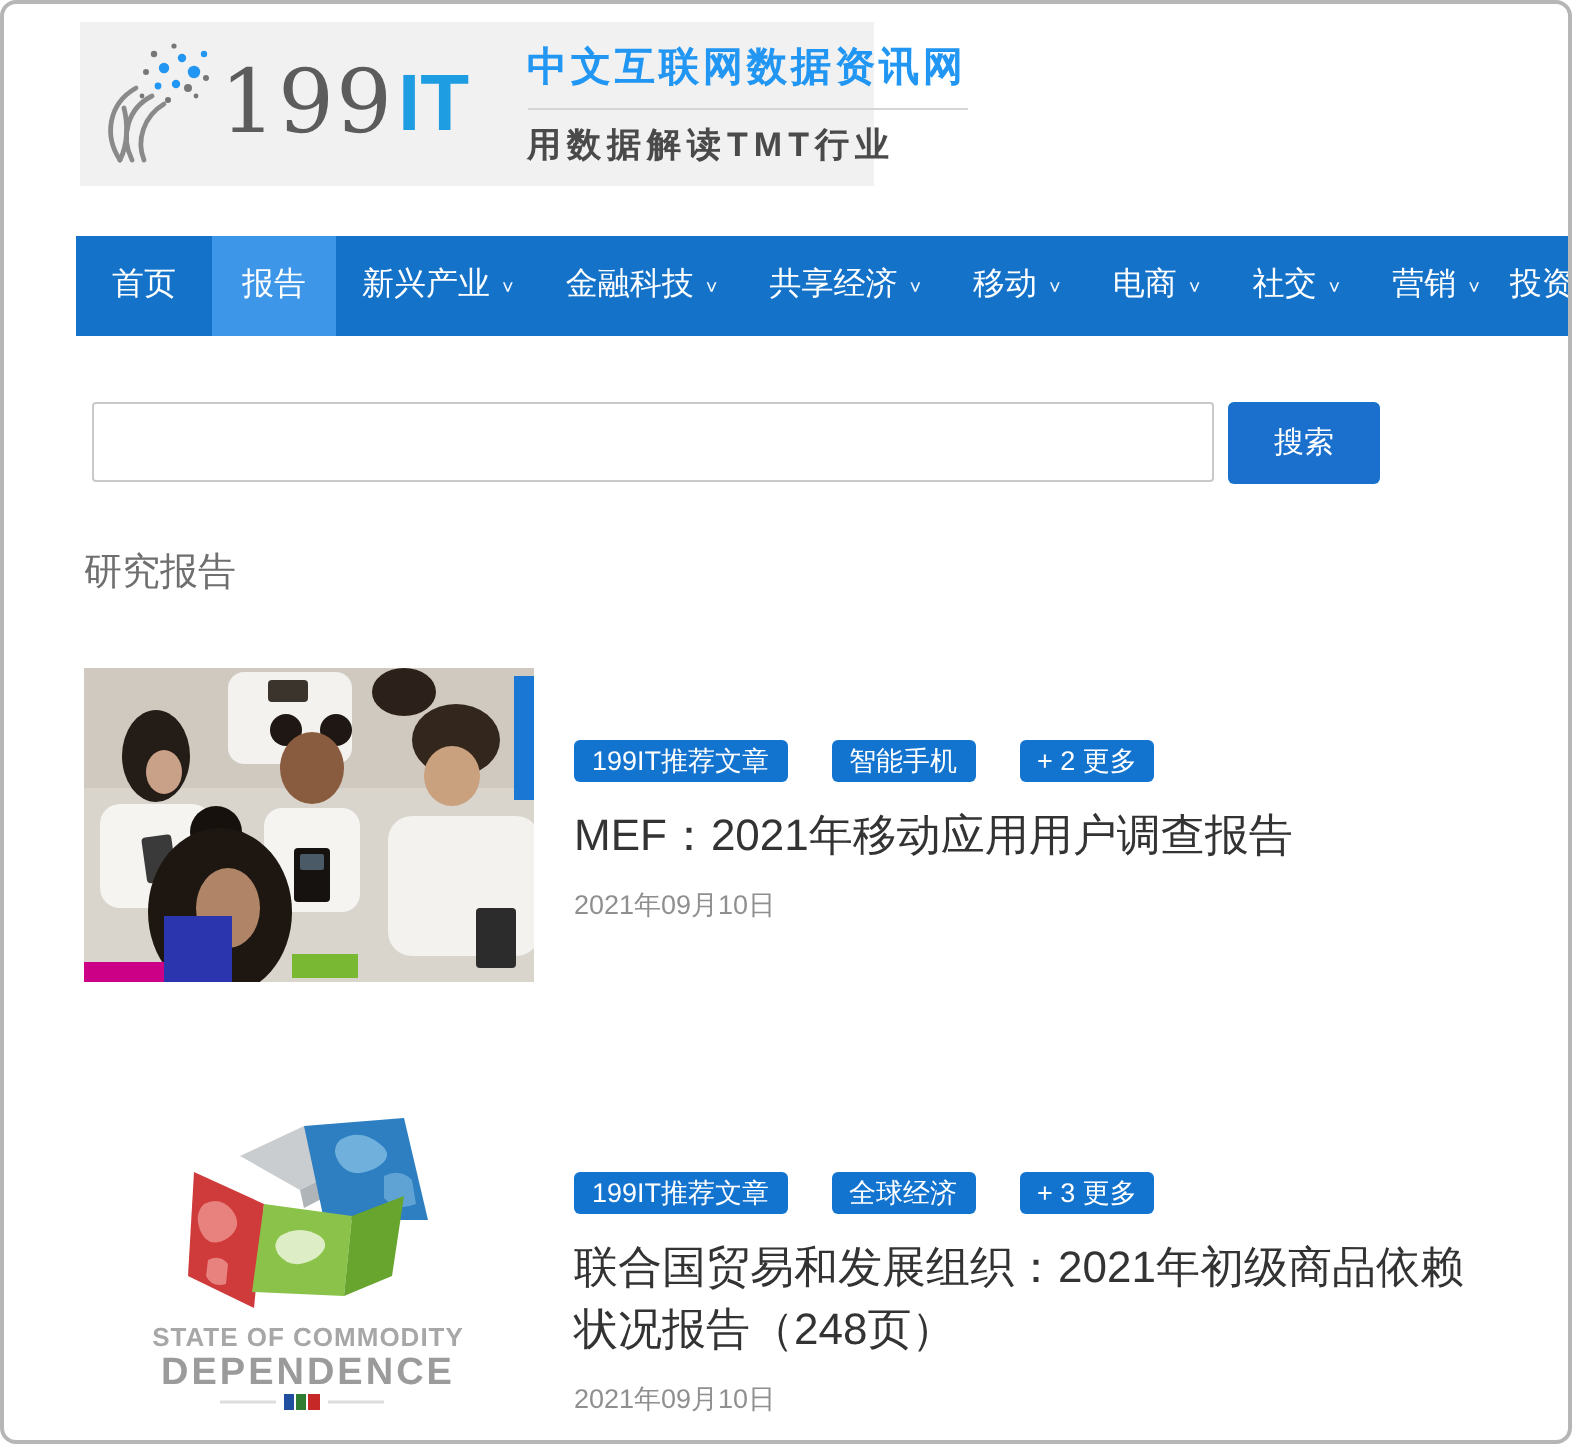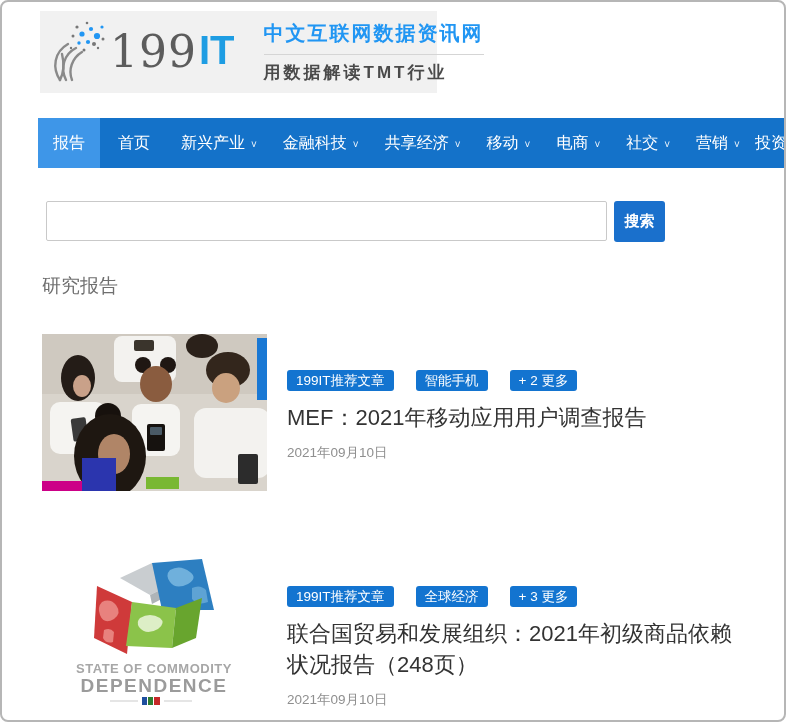--- a/index.html
+++ b/index.html
@@ -5,21 +5,21 @@
   html,body{margin:0;padding:0;background:#fff;}
   body{width:786px;height:722px;font-family:"Liberation Sans",sans-serif;}
   .page{position:relative;width:786px;height:722px;box-sizing:border-box;
         border:2px solid #b6b6b6;border-radius:8px;background:#fff;overflow:hidden;}
 
   
   .logo-block{position:absolute;left:38px;top:9px;width:397px;height:82px;
               background:#f1f1f1;display:flex;align-items:center;}
   .logo-icon{width:62px;height:68px;margin-left:6px;flex:0 0 auto;}
   .logo-text{display:flex;flex-direction:column;margin-left:2px;}
-  .logo-line1{display:flex;align-items:flex-start;line-height:1;}
+  .logo-line1{display:flex;align-items:center;line-height:1;}
   .logo-199{font-family:"DejaVu Serif",serif;font-size:44px;color:#5c5c5c;letter-spacing:1px;}
   .logo-it{font-size:40px;font-weight:bold;color:#1e9de3;margin-left:2px;}
   .logo-tagline{background:#3d3d3d;color:#fff;font-size:11px;font-weight:bold;
                 letter-spacing:5px;padding:3px 5px 3px 8px;margin-top:2px;white-space:nowrap;}
   .logo-divider{width:1px;height:58px;background:#d8d8d8;margin:0 0 0 14px;}
   .site-text{margin-left:15px;}
   .site-subtitle{color:#2196f3;font-size:20px;font-weight:bold;letter-spacing:2px;white-space:nowrap;}
   .site-sep{height:1px;background:#d5d5d5;margin:7px 0 6px 0;}
   .site-slogan{color:#4a4a4a;font-size:17px;font-weight:bold;letter-spacing:3px;white-space:nowrap;}
 
@@ -30,23 +30,23 @@
             display:flex;align-items:center;flex:0 0 auto;}
   .nav-item.dd{padding:0 13px;}
   .nav-item.active{background:#3e96e8;padding:0 15px;}
   .nav-item.clipped{padding:0 2px 0 2px;}
   .chev{font-size:10px;margin-left:6px;opacity:.95;transform:translateY(2px);}
 
   
   .search-input{position:absolute;left:44px;top:199px;width:561px;height:40px;
                 box-sizing:border-box;border:1px solid #c9c9c9;border-radius:2px;
                 padding:0 10px;font-size:15px;color:#333;outline:none;}
-  .search-btn{position:absolute;left:612px;top:199px;width:51px;height:41px;
+  .search-btn{position:absolute;left:612px;top:199px;width:76px;height:41px;
               background:#1a70cc;color:#fff;border:none;border-radius:3px;
-              font-size:15px;cursor:pointer;font-family:"Liberation Sans",sans-serif;font-weight:bold;}
+              font-size:15px;cursor:pointer;font-family:"Liberation Sans",sans-serif;}
 
   
   .section-title{position:absolute;left:40px;top:271px;font-size:19px;color:#6f6f6f;}
 
   
   .article{position:absolute;left:40px;width:715px;}
   .article .thumb{position:absolute;left:0;top:0;width:225px;height:157px;overflow:hidden;}
   .article .body{position:absolute;left:245px;top:4px;width:455px;}
   .tags{display:flex;gap:22px;margin-top:32px;}
   .tag{background:#1374d0;color:#fff;font-size:13.5px;line-height:21px;
@@ -94,25 +94,25 @@
     </div>
     <div class="logo-divider"></div>
     <div class="site-text">
       <div class="site-subtitle">中文互联网数据资讯网</div>
       <div class="site-sep"></div>
       <div class="site-slogan">用数据解读TMT行业</div>
     </div>
   </div>
 
   <div class="nav">
+    <div class="nav-item">
+      <span>首页</span>
+    </div>
     <div class="nav-item active">
       <span>报告</span>
-    </div>
-    <div class="nav-item">
-      <span>首页</span>
     </div>
     <div class="nav-item dd">
       <span>新兴产业</span>
       <span class="chev">˅</span>
     </div>
     <div class="nav-item dd">
       <span>金融科技</span>
       <span class="chev">˅</span>
     </div>
     <div class="nav-item dd">

